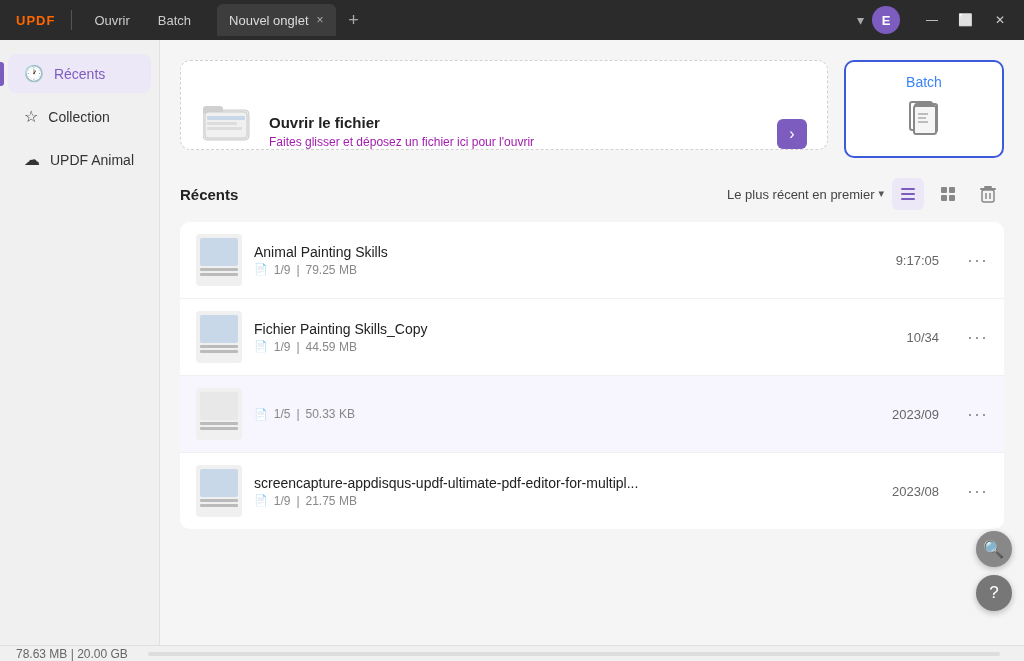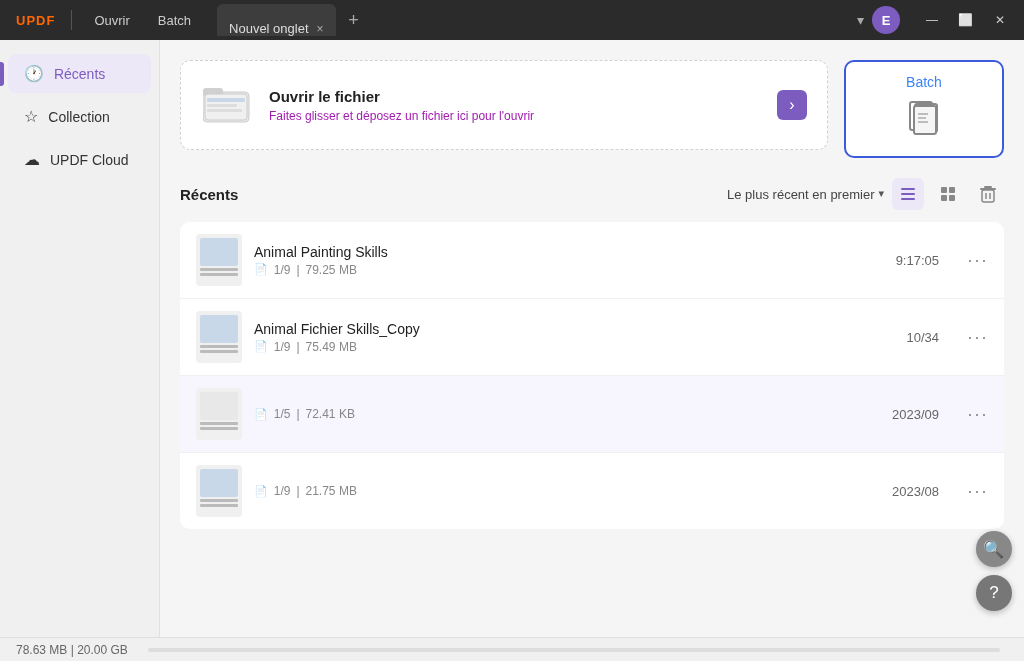--- a/index.html
+++ b/index.html
@@ -54,21 +54,21 @@
       cursor: pointer;
     }
     .tab-bar {
       display: flex;
       align-items: center;
       flex: 1;
       margin-left: 4px;
     }
     .tab-item {
       display: flex;
-      align-items: flex-end;
+      align-items: center;
       background: #3d3d3d;
       border-radius: 6px 6px 0 0;
       padding: 0 12px;
       height: 32px;
       gap: 8px;
       color: #ddd;
       font-size: 13px;
       cursor: pointer;
     }
     .tab-close {
@@ -182,21 +182,21 @@
       margin-bottom: 20px;
     }
 
     
     .open-file-card {
       flex: 1;
       background: white;
       border-radius: 10px;
       border: 1.5px dashed #d0d0d0;
       display: flex;
-      align-items: center;
+      align-items: flex-end;
       padding: 0 20px;
       height: 90px;
       gap: 16px;
     }
     .folder-icon-wrap {
       width: 52px;
       height: 52px;
       display: flex;
       align-items: center;
       justify-content: center;
@@ -367,21 +367,21 @@
     }
     .file-more {
       color: #888;
       font-size: 18px;
       cursor: pointer;
       letter-spacing: 1px;
     }
 
     
     .statusbar {
-      height: 24px;
+      height: 16px;
       background: #f0f0f0;
       border-top: 1px solid #e0e0e0;
       display: flex;
       align-items: center;
       padding: 0 16px;
       gap: 12px;
       font-size: 12px;
       color: #666;
       flex-shrink: 0;
     }
@@ -461,21 +461,21 @@
         <span class="sidebar-icon">🕐</span>
         <span>Récents</span>
       </div>
     </div>
     <div class="sidebar-item">
       <span class="sidebar-icon">☆</span>
       <span>Collection</span>
     </div>
     <div class="sidebar-item">
       <span class="sidebar-icon">☁</span>
-      <span>UPDF Cloud</span>
+      <span>UPDF Animal</span>
     </div>
   </div>
 
   <div class="content">
 
     <div class="top-section">
 
       <div class="open-file-card">
         <div class="folder-icon-wrap">
           <svg width="48" height="42" viewBox="0 0 48 42">
@@ -567,59 +567,60 @@
           </div>
           <div class="file-item">
             <div class="file-thumb">
               <div class="thumb-inner">
                 <div class="thumb-img" style="background: rgb(200, 216, 232);"></div>
                 <div class="thumb-line"></div>
                 <div class="thumb-line"></div>
               </div>
             </div>
             <div class="file-info">
-              <div class="file-name">Animal Fichier Skills_Copy</div>
+              <div class="file-name">Fichier Painting Skills_Copy</div>
               <div class="file-meta">
                 <span style="font-size:11px;">📄</span>
                 <span>1/9</span>
                 <span>|</span>
-                <span>75.49 MB</span>
+                <span>44.59 MB</span>
               </div>
             </div>
             <div class="file-date">10/34</div>
             <div class="file-more">···</div>
           </div>
           <div class="file-item highlighted">
             <div class="file-thumb">
               <div class="thumb-inner">
                 <div class="thumb-img" style="background: rgb(232, 232, 232);"></div>
                 <div class="thumb-line"></div>
                 <div class="thumb-line"></div>
               </div>
             </div>
             <div class="file-info">
               <div class="file-meta">
                 <span style="font-size:11px;">📄</span>
                 <span>1/5</span>
                 <span>|</span>
-                <span>72.41 KB</span>
+                <span>50.33 KB</span>
               </div>
             </div>
             <div class="file-date">2023/09</div>
             <div class="file-more">···</div>
           </div>
           <div class="file-item">
             <div class="file-thumb">
               <div class="thumb-inner">
                 <div class="thumb-img" style="background: rgb(200, 216, 232);"></div>
                 <div class="thumb-line"></div>
                 <div class="thumb-line"></div>
               </div>
             </div>
             <div class="file-info">
+              <div class="file-name">screencapture-appdisqus-updf-ultimate-pdf-editor-for-multipl...</div>
               <div class="file-meta">
                 <span style="font-size:11px;">📄</span>
                 <span>1/9</span>
                 <span>|</span>
                 <span>21.75 MB</span>
               </div>
             </div>
             <div class="file-date">2023/08</div>
             <div class="file-more">···</div>
           </div>

